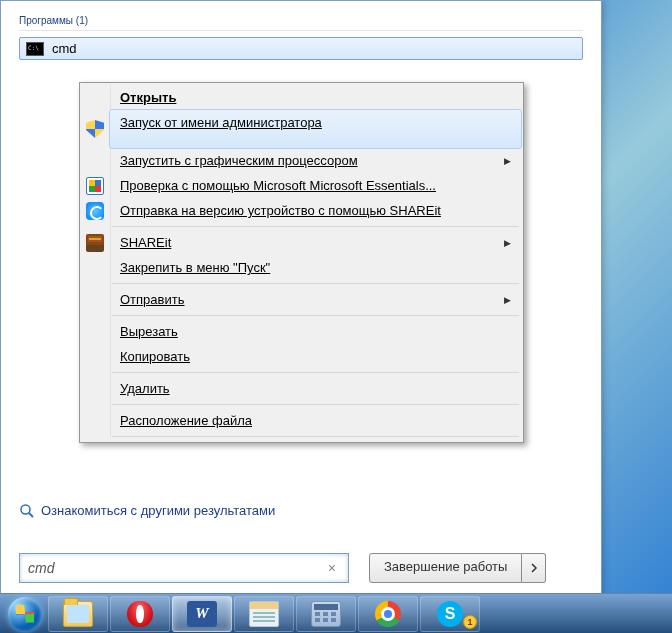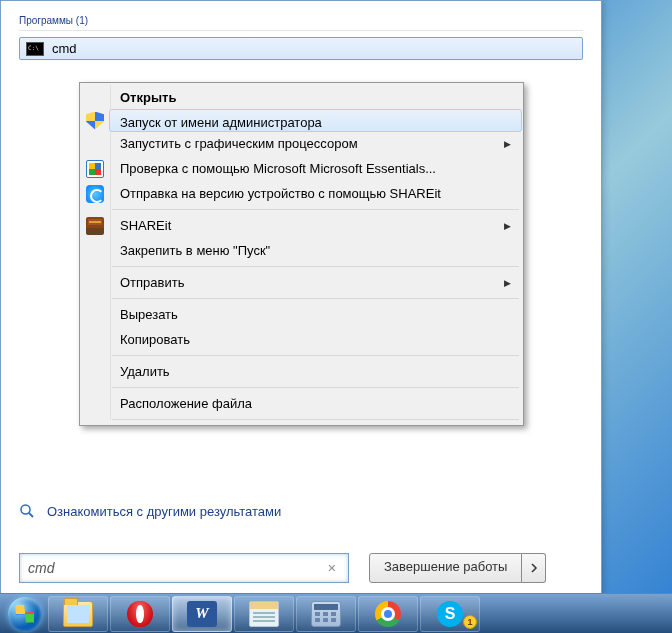--- a/index.html
+++ b/index.html
@@ -37,21 +37,21 @@
     gap: 8px;
   }
   .cmd-icon {
     width: 18px; height: 14px; background: #000;
     border: 1px solid #555; position: relative;
   }
   .cmd-icon::before { content: "C:\\"; color: #ccc; font-size: 6px; position: absolute; top: 1px; left: 1px; font-family: monospace;}
   .result-label { font-size: 13px; color: #000; }
   .see-more {
     position: absolute; left: 18px; bottom: 78px;
-    display: flex; align-items: center; gap: 12px;
+    display: flex; align-items: flex-start; gap: 6px;
     color: #1d3f8c; font-size: 13px;
   }
   .mag-icon {
     width: 16px; height: 16px; position: relative;
   }
   .mag-icon svg { width:16px; height:16px; }
   .bottom-row {
     position: absolute; left: 18px; right: 18px; bottom: 14px;
     display: flex; gap: 20px; align-items: center;
   }
@@ -88,20 +88,21 @@
   }
   
   .context-menu {
     position: absolute;
     left: 79px; top: 82px;
     width: 445px;
     background: #f0f0f0;
     border: 1px solid #979797;
     box-shadow: 3px 3px 6px rgba(0,0,0,0.35);
     padding: 2px;
+    text-decoration: underline;
   }
   .cm-inner {
     border-left: 28px solid #f0f0f0;
     background: #f0f0f0;
     position: relative;
   }
   .cm-gutter-line {
     position: absolute; left: 0; top: 0; bottom: 0; width: 1px; background: #e0e0e0;
   }
   .cm-item {
@@ -109,21 +110,21 @@
     padding: 5px 20px 5px 10px;
     font-size: 13px; color: #000;
     white-space: nowrap;
   }
   .cm-item.bold { font-weight: 700; }
   .cm-item.hover {
     background: linear-gradient(#e9f2fc, #d5e8fb);
     border: 1px solid #aecff7;
     border-radius: 3px;
     margin: -1px;
-    padding: 5px 20px 1px 10px;
+    padding: 5px 20px 18px 10px;
   }
   .cm-item.submenu::after {
     content: "▶"; font-size: 9px; color: #333;
     position: absolute; right: 10px; top: 50%; transform: translateY(-50%);
   }
   .cm-sep {
     height: 1px; background: #d7d7d7; margin: 3px 2px 3px 2px;
   }
   .cm-icon {
     position: absolute; left: -24px; top: 50%; transform: translateY(-50%);

